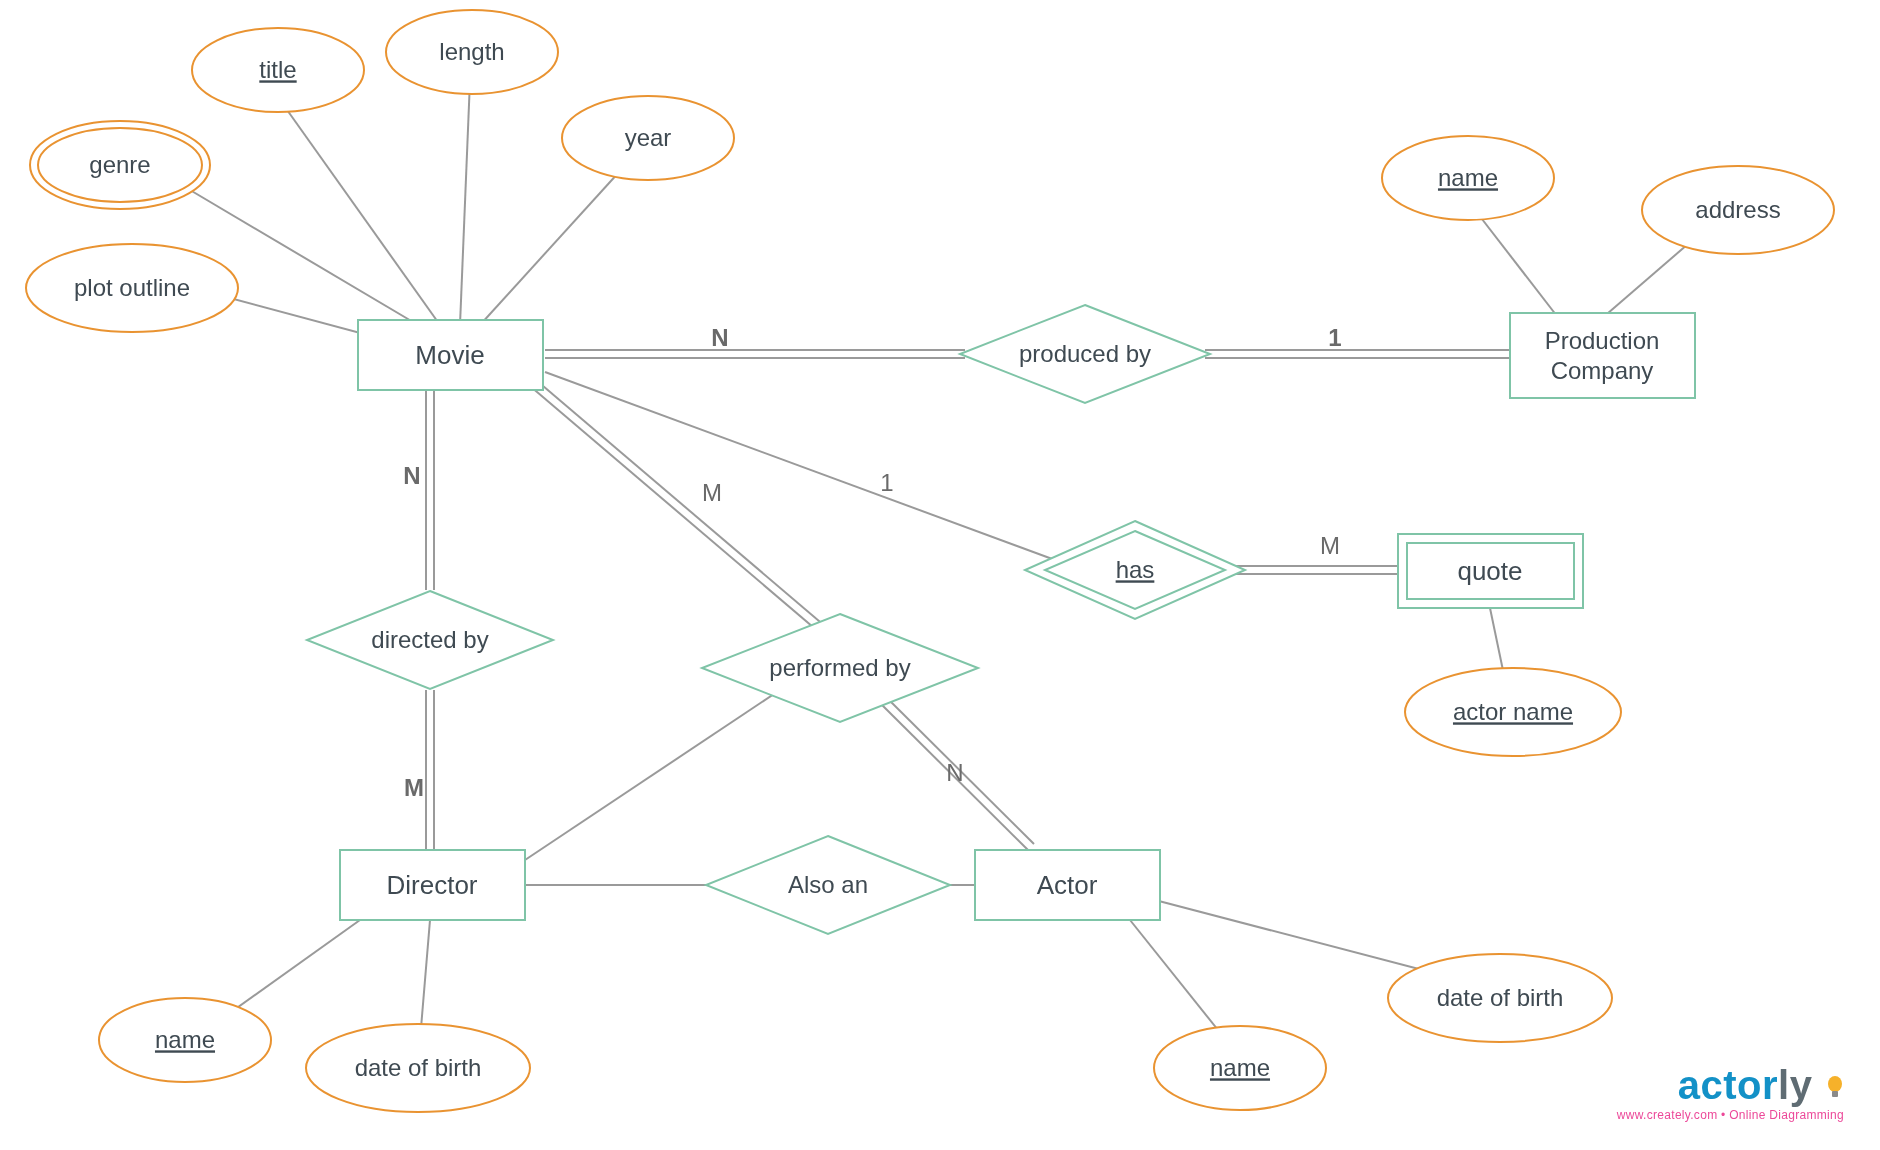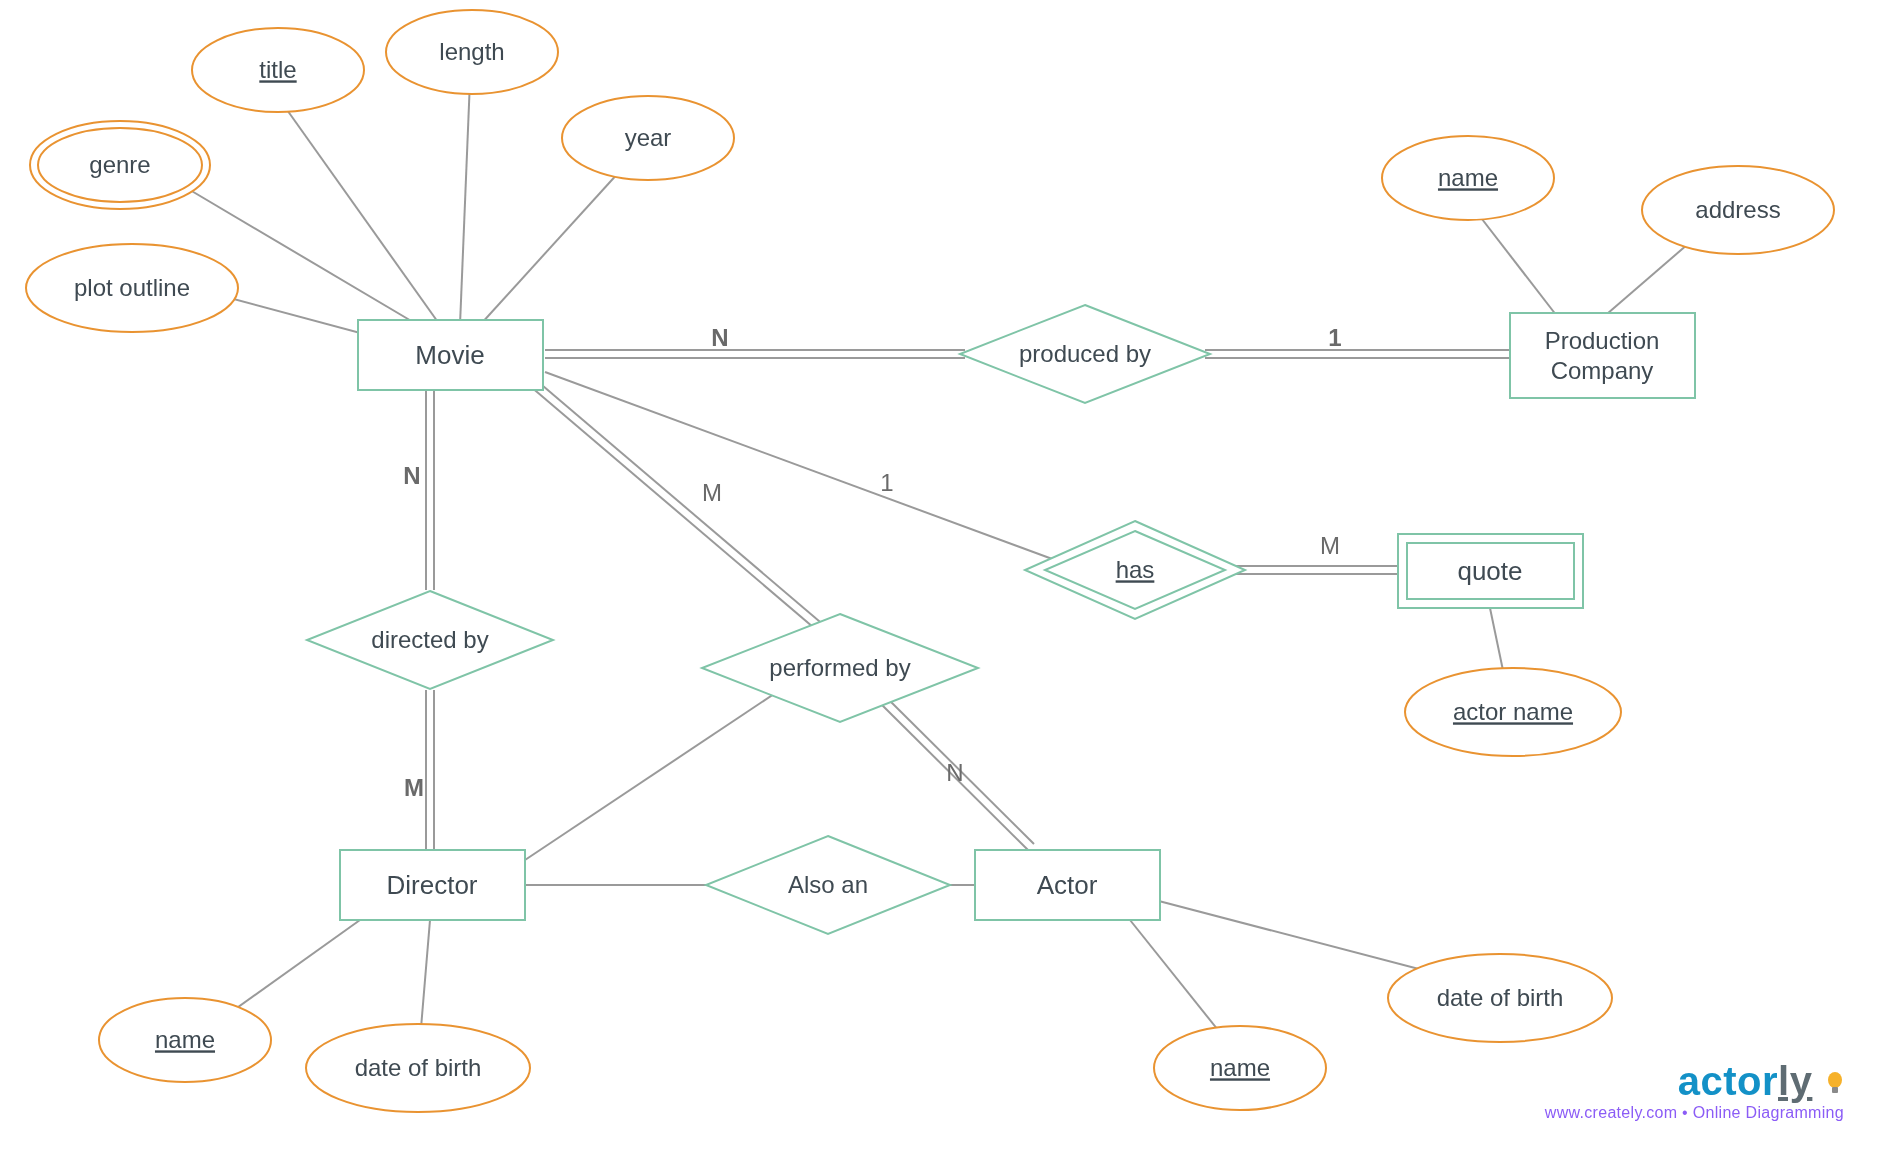--- a/index.html
+++ b/index.html
@@ -75,24 +75,24 @@
     bottom: 28px;
     text-align: right;
     font-family: "Segoe UI", Arial, sans-serif;
   }
   .logo .brand {
     font-size: 40px;
     font-weight: 600;
     letter-spacing: 0.5px;
   }
   .logo .brand .c1 { color: #1391c7; }
-  .logo .brand .c2 { color: #5f6c73; text-decoration: underline; }
+  .logo .brand .c2 { color: #5f6c73; }
   .logo .tag {
-    font-size: 16px;
-    color: #8b5cf6;
+    font-size: 12px;
+    color: #ec4899;
     margin-top: -4px;
     letter-spacing: 0.3px;
   }
   .logo .bulb {
     display: inline-block;
     vertical-align: top;
     margin-top: 4px;
     margin-left: 2px;
   }
 </style>

